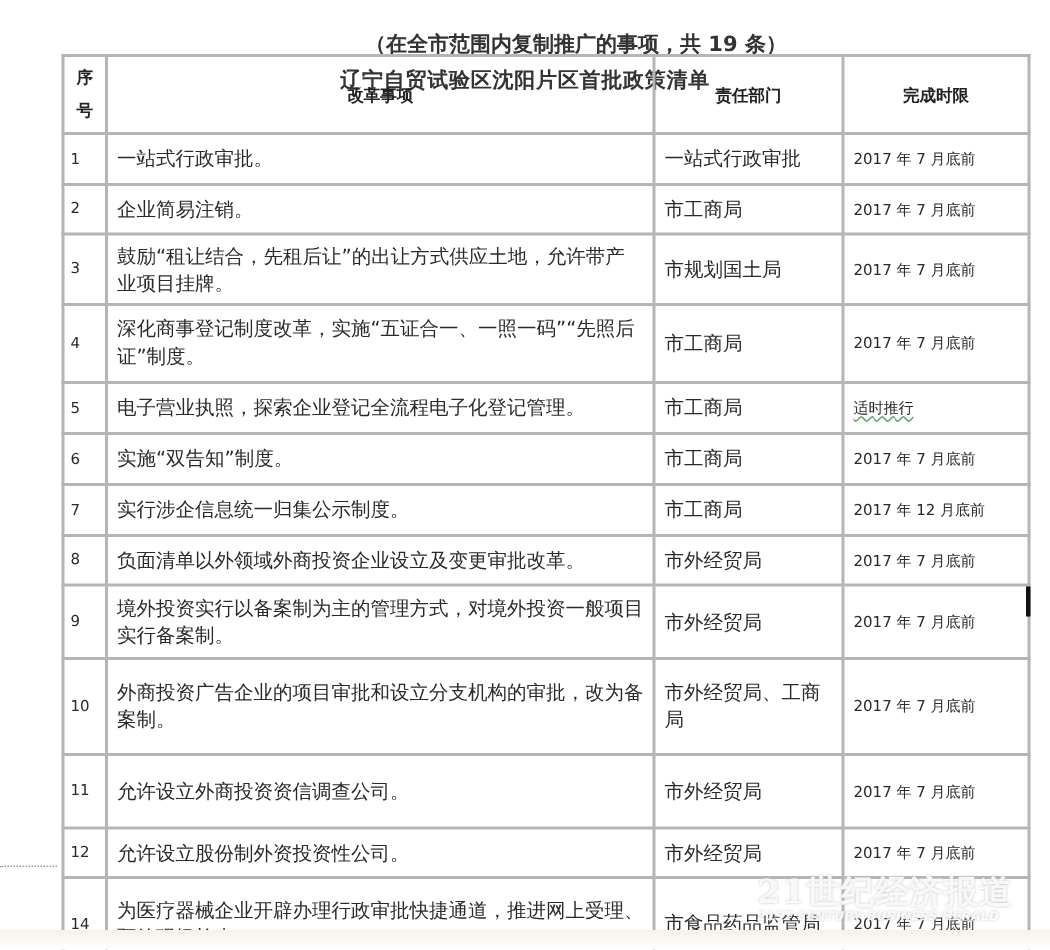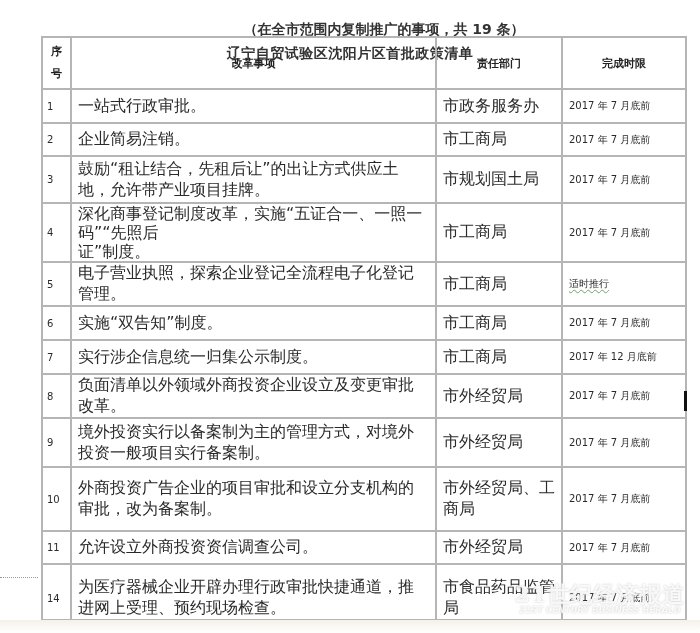--- a/index.html
+++ b/index.html
@@ -17,21 +17,21 @@
     position: absolute; left: 0; top: 21px; width: 700px; text-align: center;
     font-size: 14px; font-weight: bold; color: #333; margin-left: 34px;
   }
   .tbl {
     position: absolute; left: 41px; top: 36px;
     border-collapse: collapse; table-layout: fixed;
     width: 644px;
   }
   .tbl td, .tbl th {
     border: 2px solid #b5b5b5;
-    font-size: 16px; padding: 0 6px; vertical-align: middle;
+    font-size: 13px; padding: 0 6px; vertical-align: middle;
     color: #2a2a2a; text-align: left; font-weight: normal;
   }
   .tbl th {
     font-weight: bold; text-align: center; font-size: 11px; color: #222;
   }
   .tbl th.seq { line-height: 22px; padding: 0; }
   .tbl td.num { padding-left: 4px; font-size: 10px; }
   .tbl td.date { font-size: 10px; }
   .wavy { text-decoration: underline wavy #6aa36a; text-decoration-thickness: 1px; text-underline-offset: 2px; }
   .dotted-line {
@@ -39,21 +39,21 @@
     border-top: 1px dotted #999;
   }
   .right-mark {
     position: absolute; left: 684px; top: 391px; width: 3px; height: 20px; background: #111;
   }
   .fade {
     position: absolute; left: 0; top: 620px; width: 700px; height: 13px;
     background: linear-gradient(#f3f1e8, #fff);
   }
   .watermark {
-    position: absolute; left: 505px; top: 580px; width: 190px; text-align: center;
+    position: absolute; left: 505px; top: 580px; width: 190px; text-align: left;
     color: rgba(255,255,255,0.85);
     text-shadow: 0 0 2px rgba(190,190,190,0.9);
   }
   .watermark .wm-cn { font-size: 22px; font-weight: bold; font-family: "DejaVu Serif", serif; letter-spacing: 1px; }
   .watermark .wm-en { font-size: 8px; font-style: italic; font-weight: bold; margin-top: -4px; letter-spacing: 0.3px; }
 </style>
 </head>
 <body>
 
 <div class="title">辽宁自贸试验区沈阳片区首批政策清单</div>
@@ -73,21 +73,21 @@
       <div>号</div>
     </th>
     <th>改革事项</th>
     <th>责任部门</th>
     <th>完成时限</th>
   </tr>
 
   <tr style="height:34px">
     <td class="num">1</td>
     <td>一站式行政审批。</td>
-    <td>市政务服务办</td>
+    <td>一站式行政审批</td>
     <td class="date">2017 年 7 月底前</td>
   </tr>
   <tr style="height:33px">
     <td class="num">2</td>
     <td>企业简易注销。</td>
     <td>市工商局</td>
     <td class="date">2017 年 7 月底前</td>
   </tr>
   <tr style="height:47px">
     <td class="num">3</td>
@@ -133,23 +133,29 @@
     <td>境外投资实行以备案制为主的管理方式，对境外投资一般项目实行备案制。</td>
     <td>市外经贸局</td>
     <td class="date">2017 年 7 月底前</td>
   </tr>
   <tr style="height:64px">
     <td class="num">10</td>
     <td>外商投资广告企业的项目审批和设立分支机构的审批，改为备案制。</td>
     <td>市外经贸局、工商局</td>
     <td class="date">2017 年 7 月底前</td>
   </tr>
-  <tr style="height:33px">
+  <tr style="height:49px">
     <td class="num">11</td>
     <td>允许设立外商投资资信调查公司。</td>
+    <td>市外经贸局</td>
+    <td class="date">2017 年 7 月底前</td>
+  </tr>
+  <tr style="height:33px">
+    <td class="num">12</td>
+    <td>允许设立股份制外资投资性公司。</td>
     <td>市外经贸局</td>
     <td class="date">2017 年 7 月底前</td>
   </tr>
   <tr style="height:46px">
     <td class="num" style="padding-top:12px">14</td>
     <td style="padding-top:12px">为医疗器械企业开辟办理行政审批快捷通道，推进网上受理、预约现场检查。</td>
     <td style="padding-top:12px">市食品药品监管局</td>
     <td class="date" style="padding-top:12px">2017 年 7 月底前</td>
   </tr>
 </tbody>

